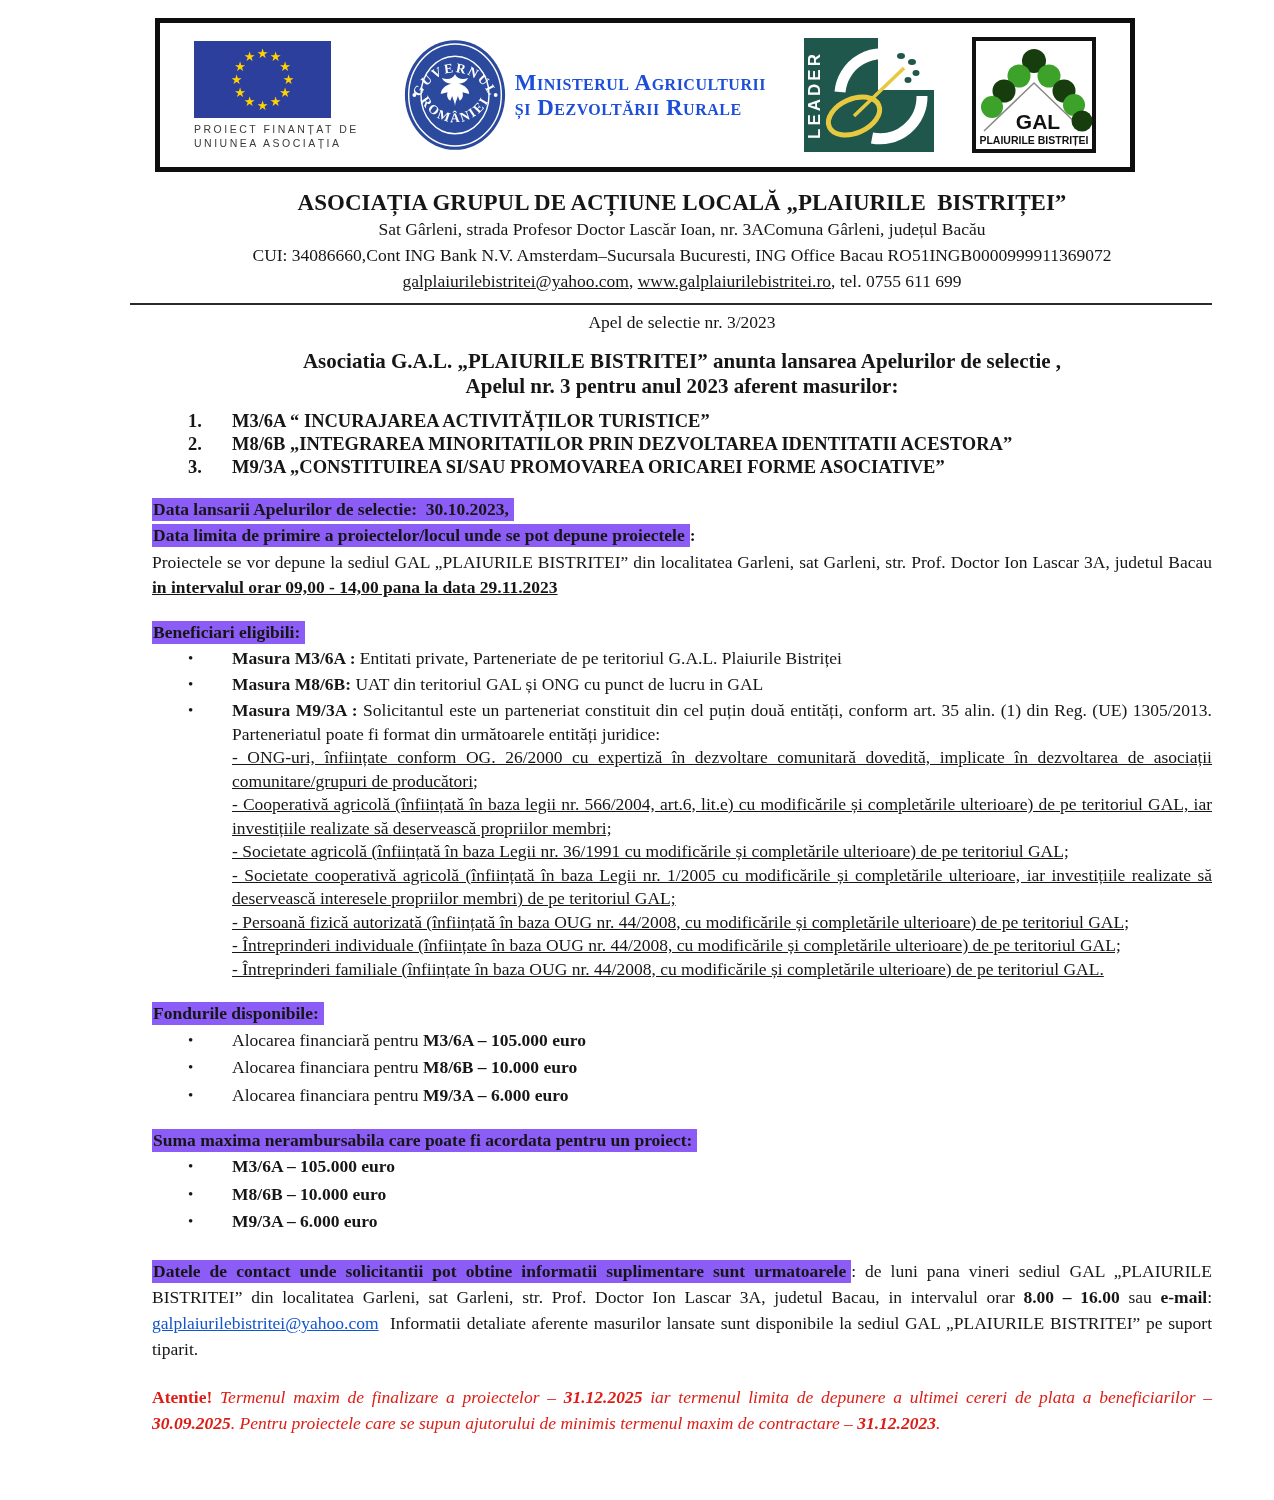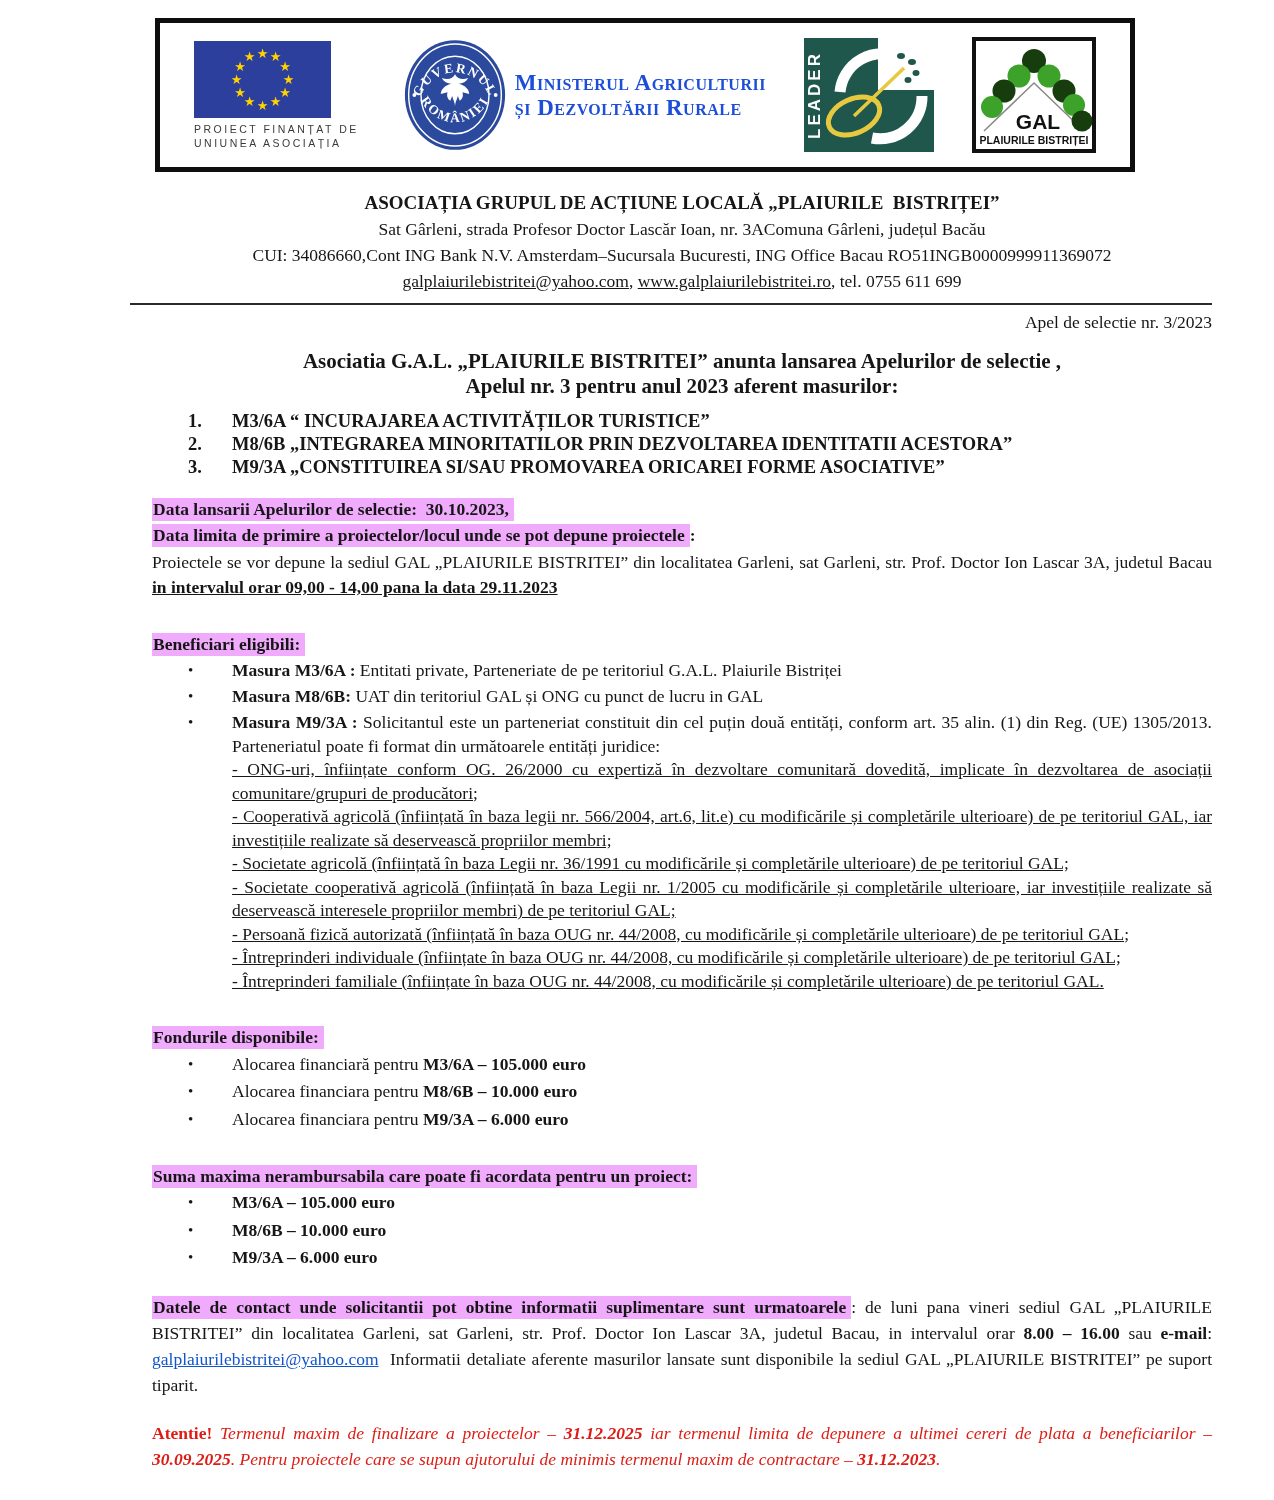--- a/index.html
+++ b/index.html
@@ -11,36 +11,36 @@
             display:flex;align-items:center;justify-content:space-between;padding:0 34px;}
   .logo-eu{display:flex;flex-direction:column;align-items:flex-start;}
   .eu-caption{margin-top:4px;font-family:"Liberation Sans",sans-serif;font-size:10.5px;
               letter-spacing:2.5px;color:#3a3a3a;line-height:14px;white-space:nowrap;}
   .gov-group{display:flex;align-items:center;gap:8px;margin-left:6px;}
   .ministry{font-variant:small-caps;font-weight:bold;color:#1d4ed8;font-size:23px;
             line-height:25px;letter-spacing:.5px;white-space:nowrap;}
   
   .content{position:absolute;left:152px;top:190px;width:1060px;font-size:17.5px;line-height:24px;}
   .org-block{text-align:center;line-height:26px;}
-  .org-title{font-weight:bold;font-size:19px;}
+  .org-title{font-weight:bold;font-size:23px;}
   .plain-link{color:inherit;text-decoration:underline;cursor:pointer;}
   .rule{margin:9px 0 0 -22px;width:1082px;border-top:2px solid #2a2a2a;}
-  .apel-line{text-align:right;margin-top:5px;}
+  .apel-line{text-align:center;margin-top:5px;}
   .announce{margin-top:15px;text-align:center;font-weight:bold;font-size:21px;line-height:25px;}
   .measures{margin-top:11px;font-weight:bold;font-size:18.5px;line-height:23px;}
   .m-item{display:flex;}
   .m-num{display:inline-block;margin-left:36px;width:44px;}
   .bold{font-weight:bold;}
-  .hl{background:#f0abfc;padding:1px 5px 2px 1px;}
+  .hl{background:#8b5cf6;padding:1px 5px 2px 1px;}
   .just{text-align:justify;}
   .sec-dates{margin-top:18px;line-height:25px;}
   .sec-dates .row{margin-bottom:1px;}
   .sec-dates p{margin:2px 0 0 0;}
   .u{text-decoration:underline;}
-  .sec{margin-top:32px;}
+  .sec{margin-top:20px;}
   .b-item{display:flex;line-height:24px;margin-top:2px;}
   .b-dot{width:44px;margin-left:36px;font-size:15px;flex:none;}
   .b-text{flex:1;}
   .sub{margin:0;text-align:justify;line-height:23.5px;text-decoration:underline;}
   .funds .b-item,.suma .b-item{line-height:26px;margin-top:1.5px;}
   .contact{margin:24px 0 0 0;line-height:26px;}
   .blue-link{color:#1155cc;text-decoration:underline;cursor:pointer;}
   .warning{margin:22px 0 0 0;color:#dd1d15;font-style:italic;line-height:26px;}
   .w-label{font-weight:bold;font-style:normal;}
   .w-date{font-weight:bold;margin-top:36px;}

